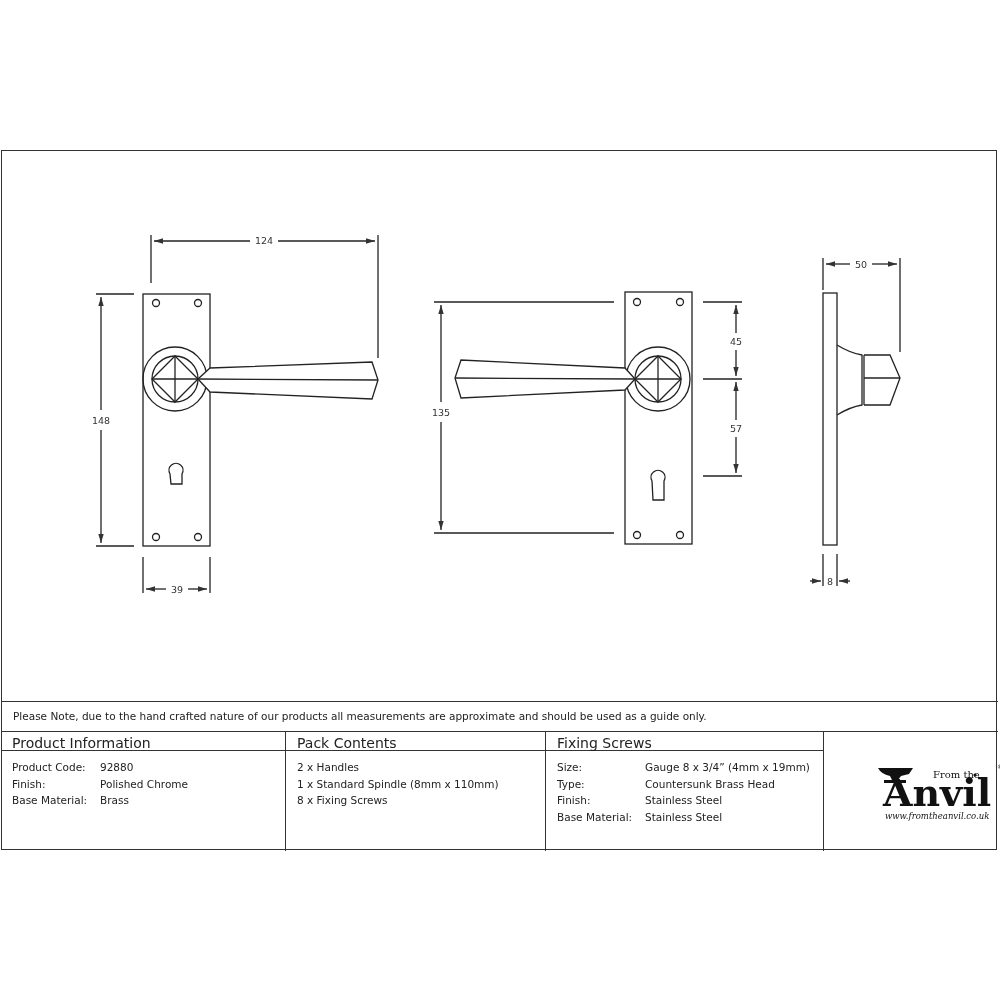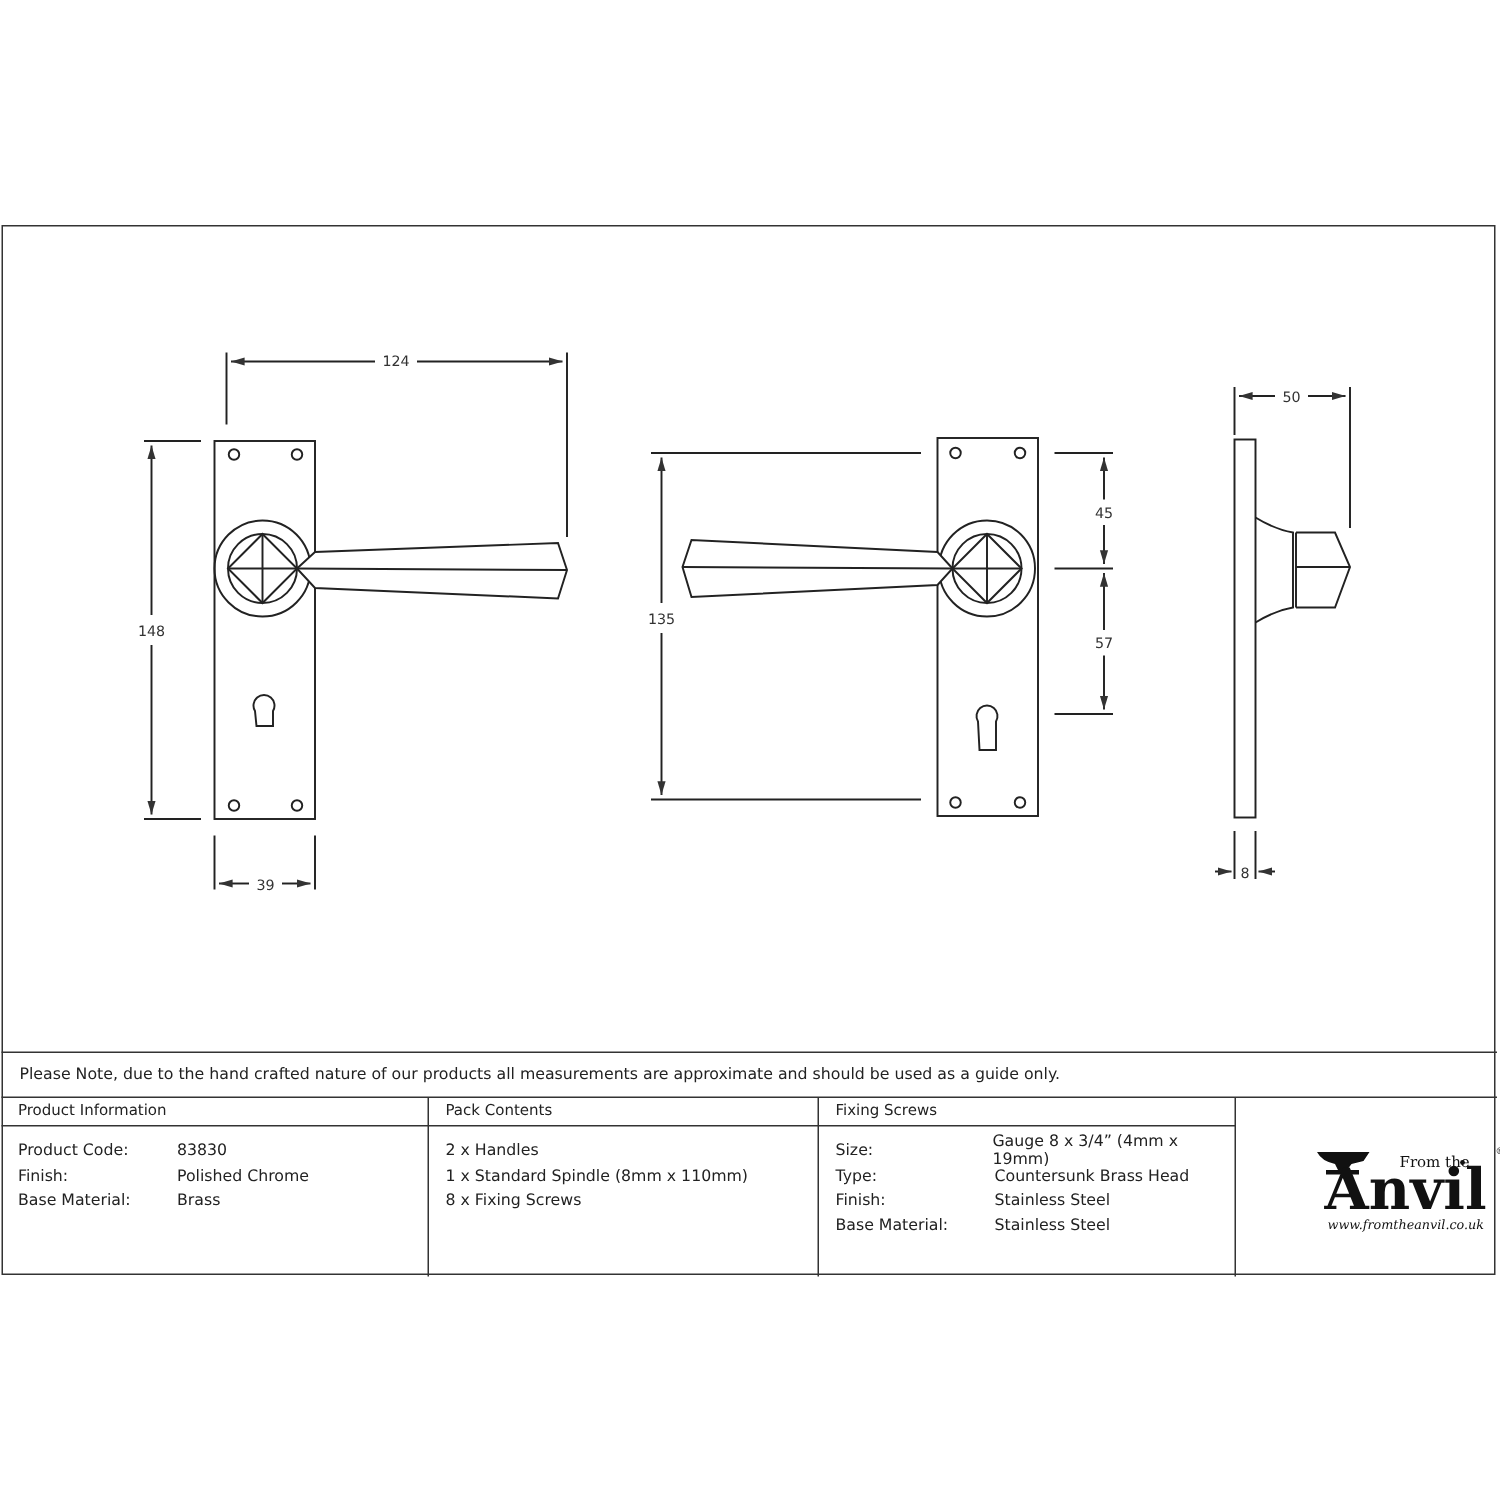--- a/index.html
+++ b/index.html
@@ -2,23 +2,23 @@
 <html><head>
 <meta charset="utf-8">
 <style>
   html,body{margin:0;padding:0;background:#fff;}
   body{width:1000px;height:1000px;position:relative;font-family:"DejaVu Sans","Liberation Sans",sans-serif;color:#222;overflow:hidden;}
   .sheet{position:absolute;left:1px;top:150px;width:996px;height:700px;border:1.5px solid #333;box-sizing:border-box;}
   svg.drawing{position:absolute;left:0;top:0;}
   .note{position:absolute;left:1px;top:701px;width:997px;height:31px;border-top:1.5px solid #333;box-sizing:border-box;font-size:10.5px;padding:8px 0 0 12px;}
   .table{position:absolute;left:1px;top:731px;width:997px;height:120px;border-top:1.5px solid #333;box-sizing:border-box;}
   .col{position:absolute;top:0;height:119px;box-sizing:border-box;}
-  .col .hd{height:19px;border-bottom:1.5px solid #333;font-size:10px;padding:3px 12px 0 11px;box-sizing:border-box;}
+  .col .hd{height:19px;border-bottom:1.5px solid #333;font-size:14px;padding:3px 12px 0 11px;box-sizing:border-box;}
   .col .bd{padding:8px 0 0 11px;font-size:10.5px;}
-  .row{display:flex;height:16.5px;align-items:center;gap:18px;}
+  .row{display:flex;height:16.5px;align-items:center;}
   .row .k{width:88px;}
   .vline{position:absolute;top:0;height:119px;border-left:1.5px solid #333;}
   .logo{position:absolute;left:850px;top:0;width:174px;height:119px;text-align:right;}
   .dim{font-size:9.5px;fill:#333;font-family:"DejaVu Sans","Liberation Sans",sans-serif;}
   .logo-text{font-family:"DejaVu Serif","Liberation Serif",serif;}
 </style>
 </head>
 <body>
 
 <div class="sheet"></div>
@@ -115,21 +115,21 @@
 </svg>
 
 <div class="note">Please Note, due to the hand crafted nature of our products all measurements are approximate and should be used as a guide only.</div>
 
 <div class="table">
   <div class="col" style="left:0;width:285px;">
     <div class="hd">Product Information</div>
     <div class="bd">
       <div class="row">
           <span class="k">Product Code:</span>
-          <span>83830</span>
+          <span>92880</span>
         </div>
       <div class="row">
           <span class="k">Finish:</span>
           <span>Polished Chrome</span>
         </div>
       <div class="row">
           <span class="k">Base Material:</span>
           <span>Brass</span>
         </div>
     </div>

